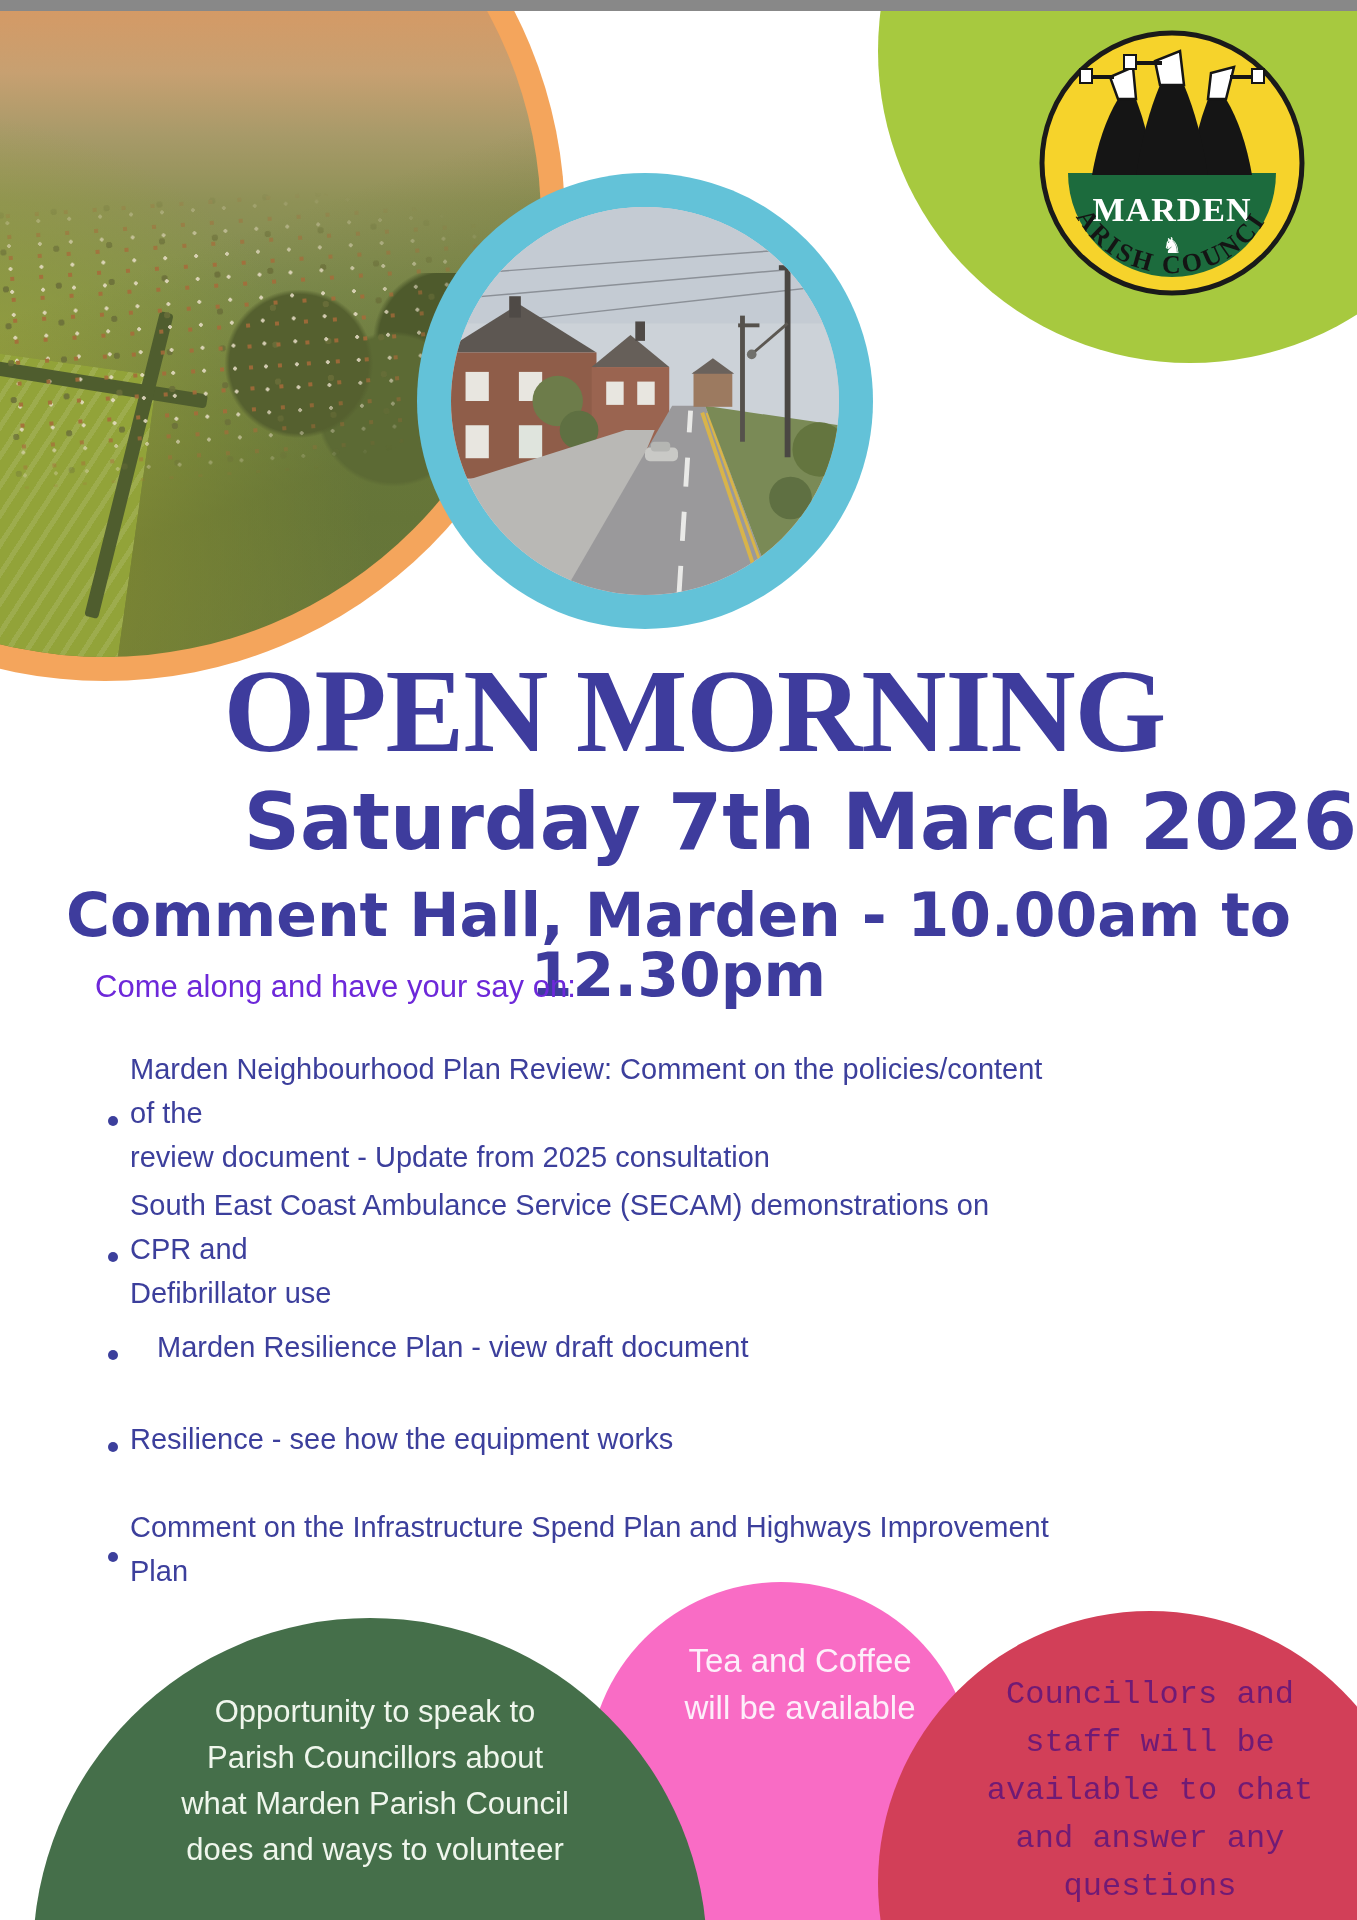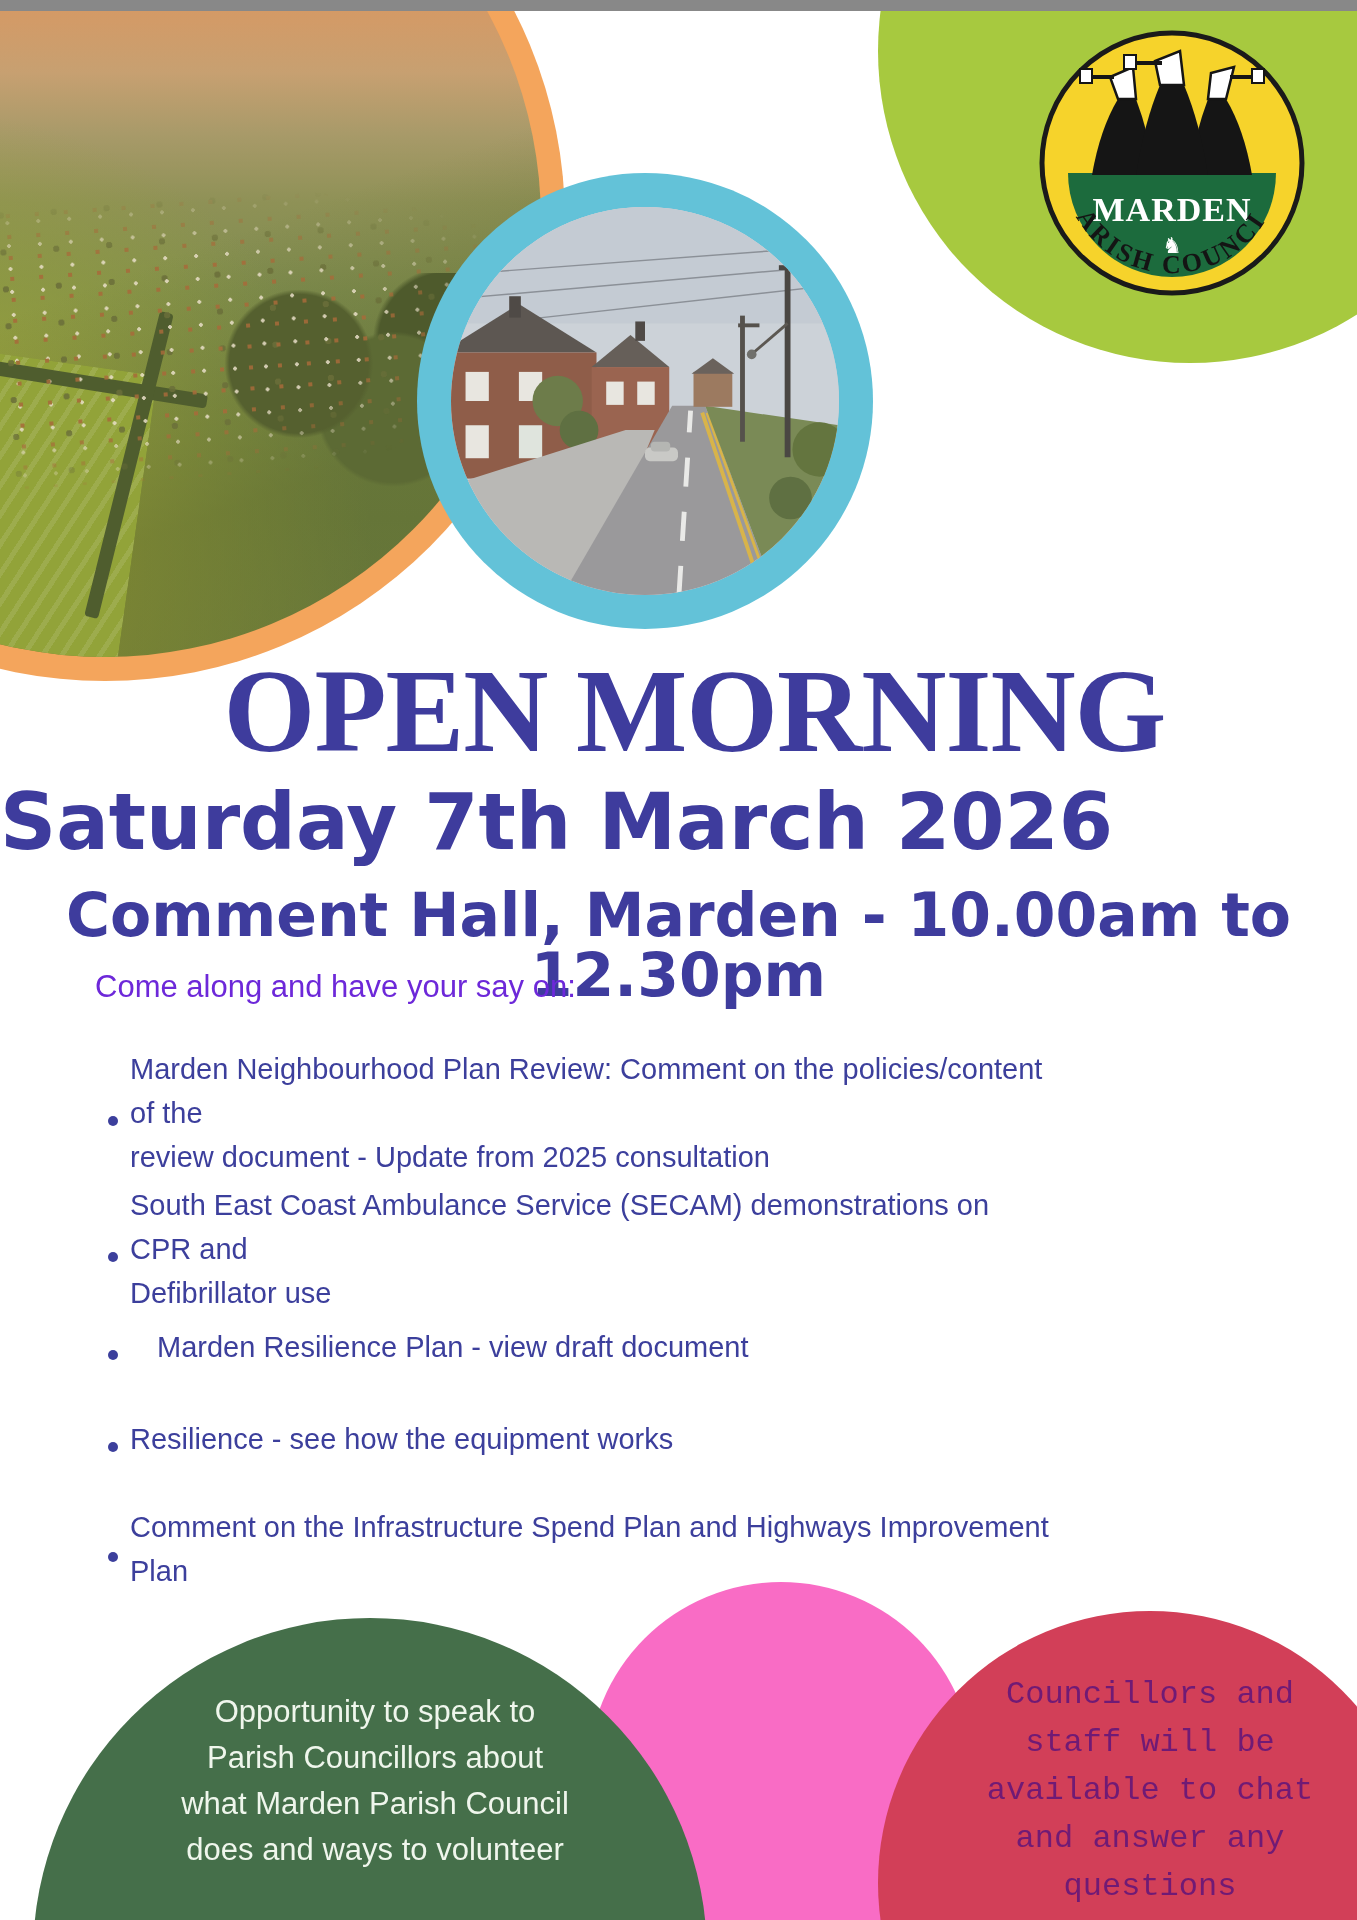--- a/index.html
+++ b/index.html
@@ -39,21 +39,21 @@
   .street-photo svg{display:block;width:100%;height:100%;}
 
   
   .logo-green-circle{position:absolute;left:878px;top:-272px;width:624px;height:624px;border-radius:50%;background:#a7c93f;}
   .logo-seal{position:absolute;left:1036px;top:16px;width:272px;height:272px;}
 
   
   .page-title{position:absolute;left:16px;top:642px;width:100%;text-align:center;
     font-weight:800;font-size:118px;line-height:1;letter-spacing:-1px;color:#3e3c9d;
     font-family:Liberation Serif, serif;}
-  .date-line{position:absolute;left:0;top:772px;width:100%;text-align:left;
+  .date-line{position:absolute;left:0;top:772px;width:100%;text-align:right;
     font-weight:800;font-size:78px;line-height:1;color:#3e3c9d;
     font-family:"DejaVu Sans","Liberation Sans",sans-serif;}
   .venue-line{position:absolute;left:0;top:874px;width:100%;text-align:center;
     font-weight:800;font-size:60px;line-height:1;color:#3e3c9d;
     font-family:"DejaVu Sans","Liberation Sans",sans-serif;}
   .intro-line{position:absolute;left:95px;top:958px;font-size:31px;color:#6d28d9;}
 
   
   .bullets{position:absolute;left:108px;top:1036px;width:950px;}
   .bullet{position:absolute;left:0;display:flex;align-items:center;}
@@ -195,15 +195,16 @@
       <span class="dot"></span>
       <span class="txt">Comment on the Infrastructure Spend Plan and Highways Improvement Plan</span>
     </div>
   </div>
 
   <div class="bubble bubble-pink"></div>
   <div class="bubble bubble-green"></div>
   <div class="bubble bubble-crimson"></div>
 
   <div class="bubble-text green-text">Opportunity to speak to<br>Parish Councillors about<br>what Marden Parish Council<br>does and ways to volunteer</div>
+  <div class="bubble-text pink-text">Tea and Coffee<br>will be available</div>
   <div class="bubble-text crimson-text">Councillors and<br>staff will  be<br>available to chat<br>and answer any<br>questions</div>
 
 </div>
 
 </body></html>

